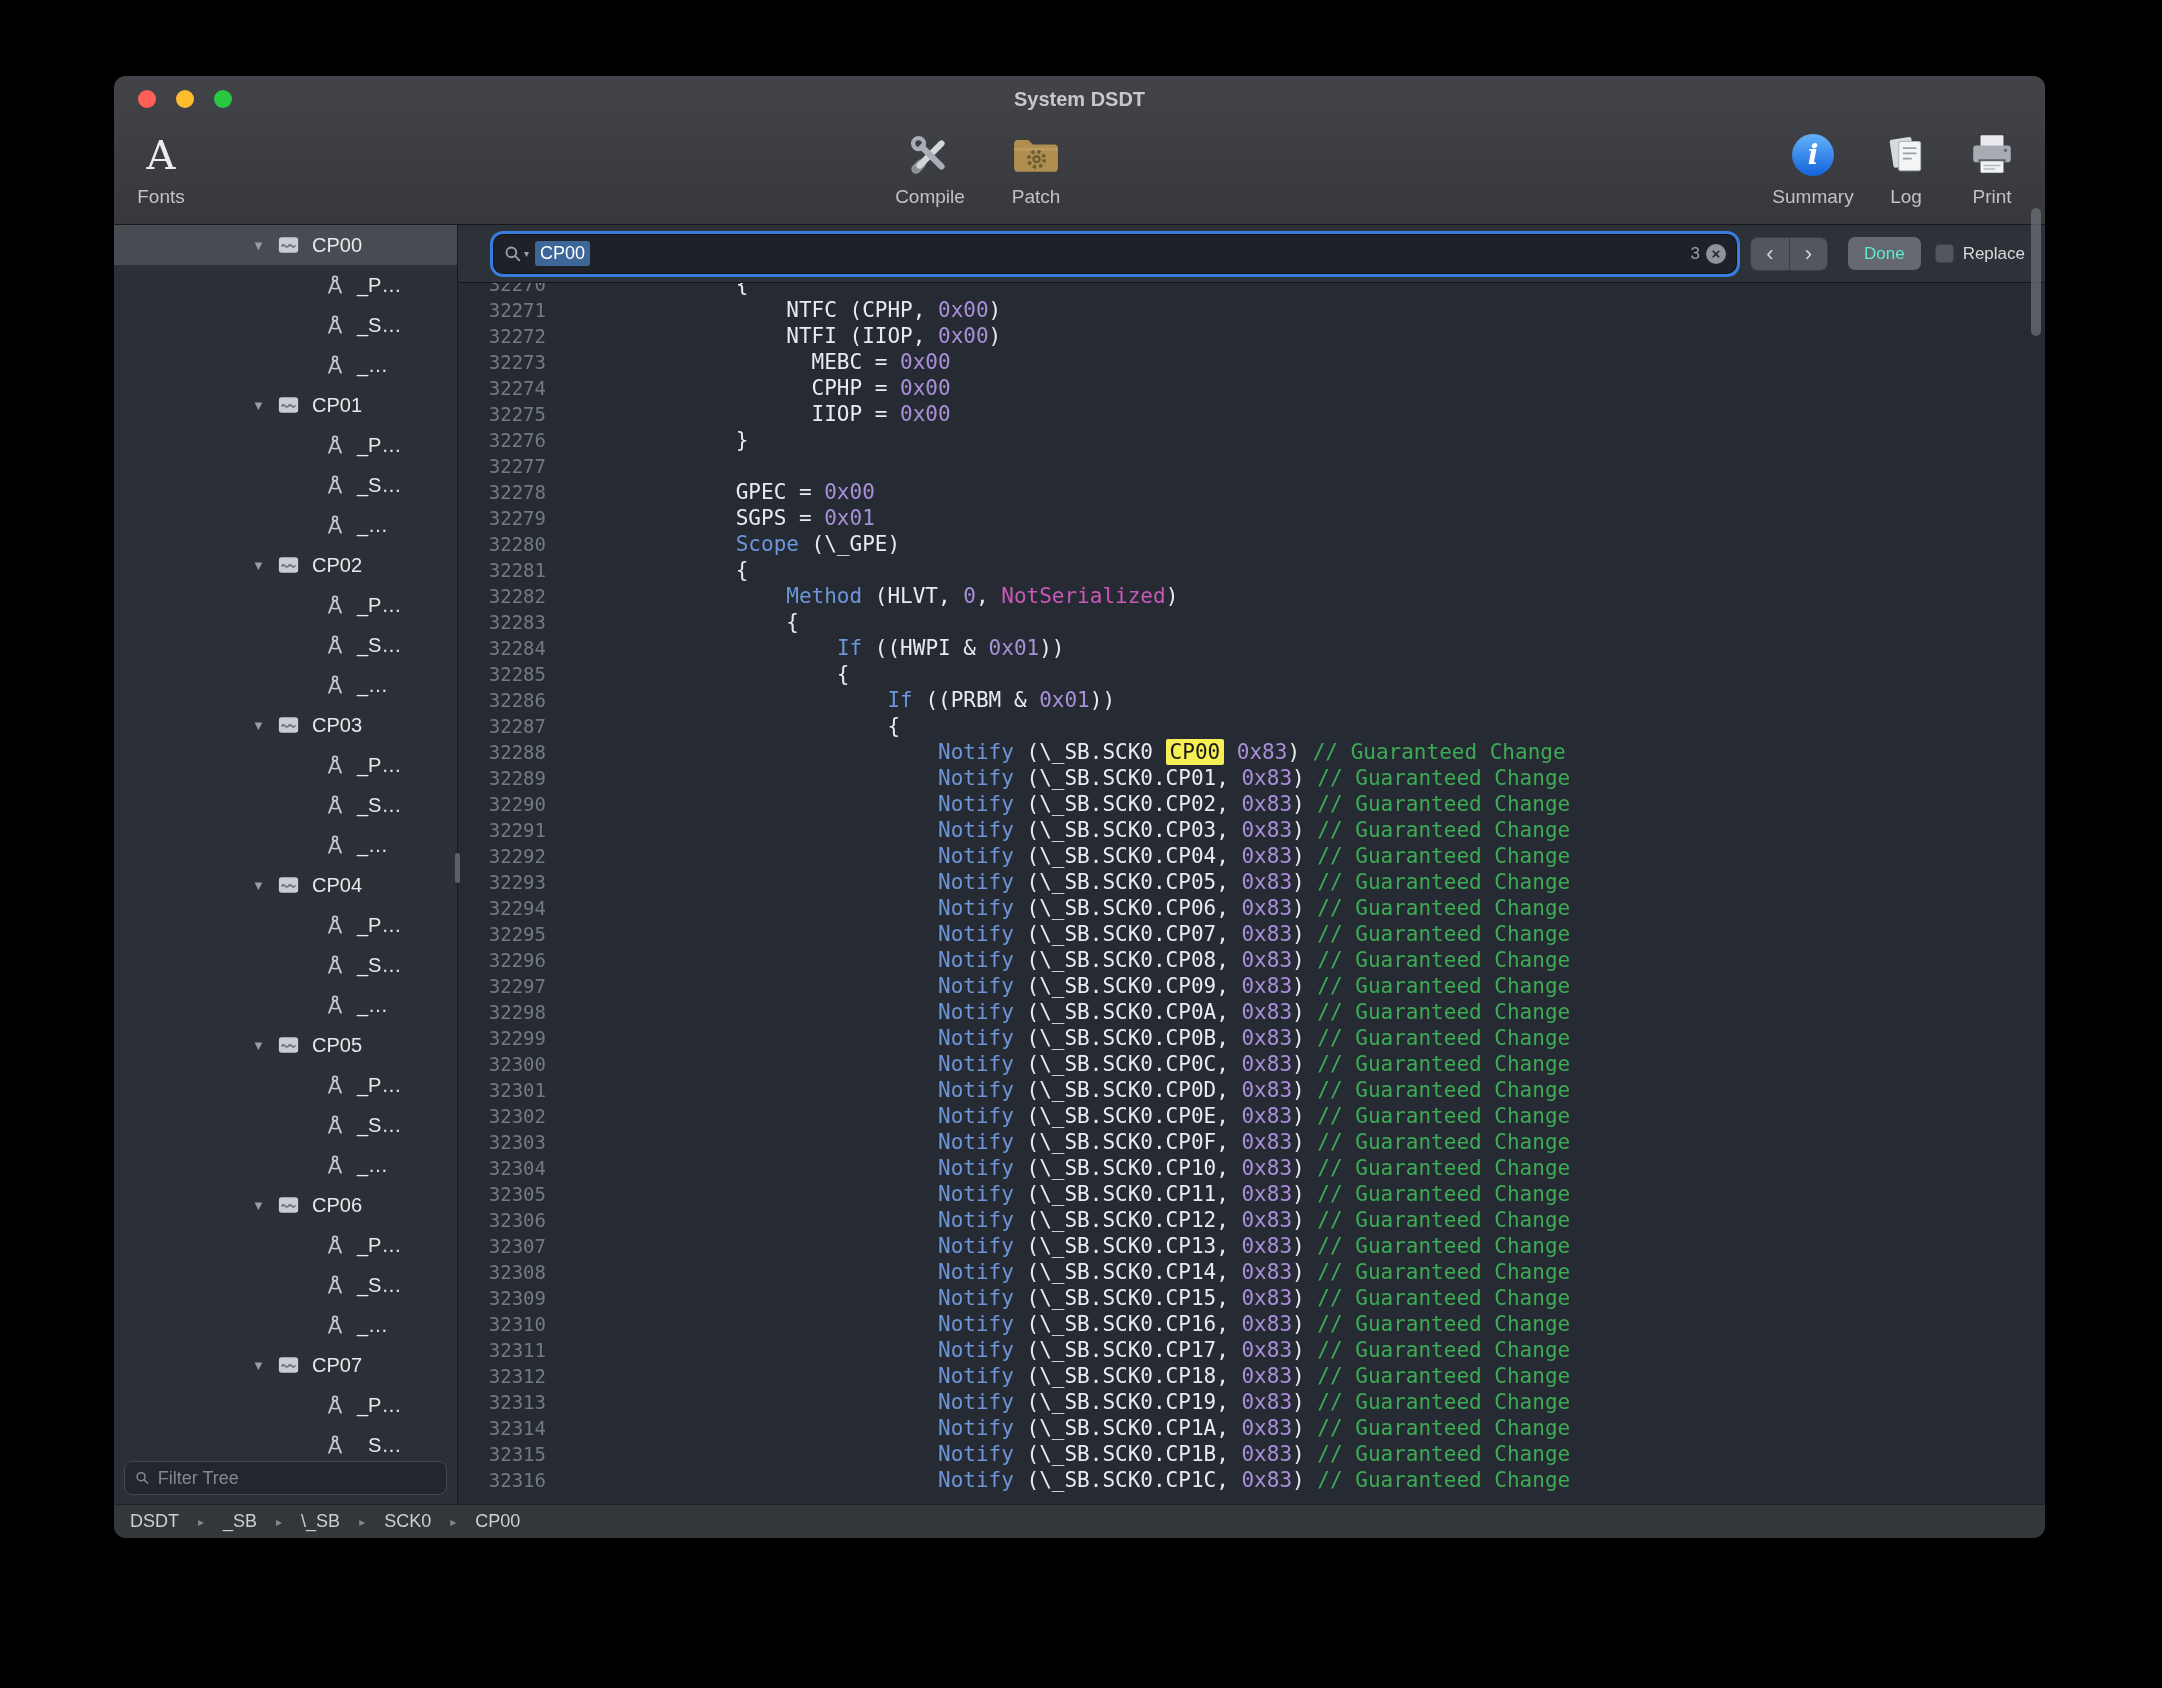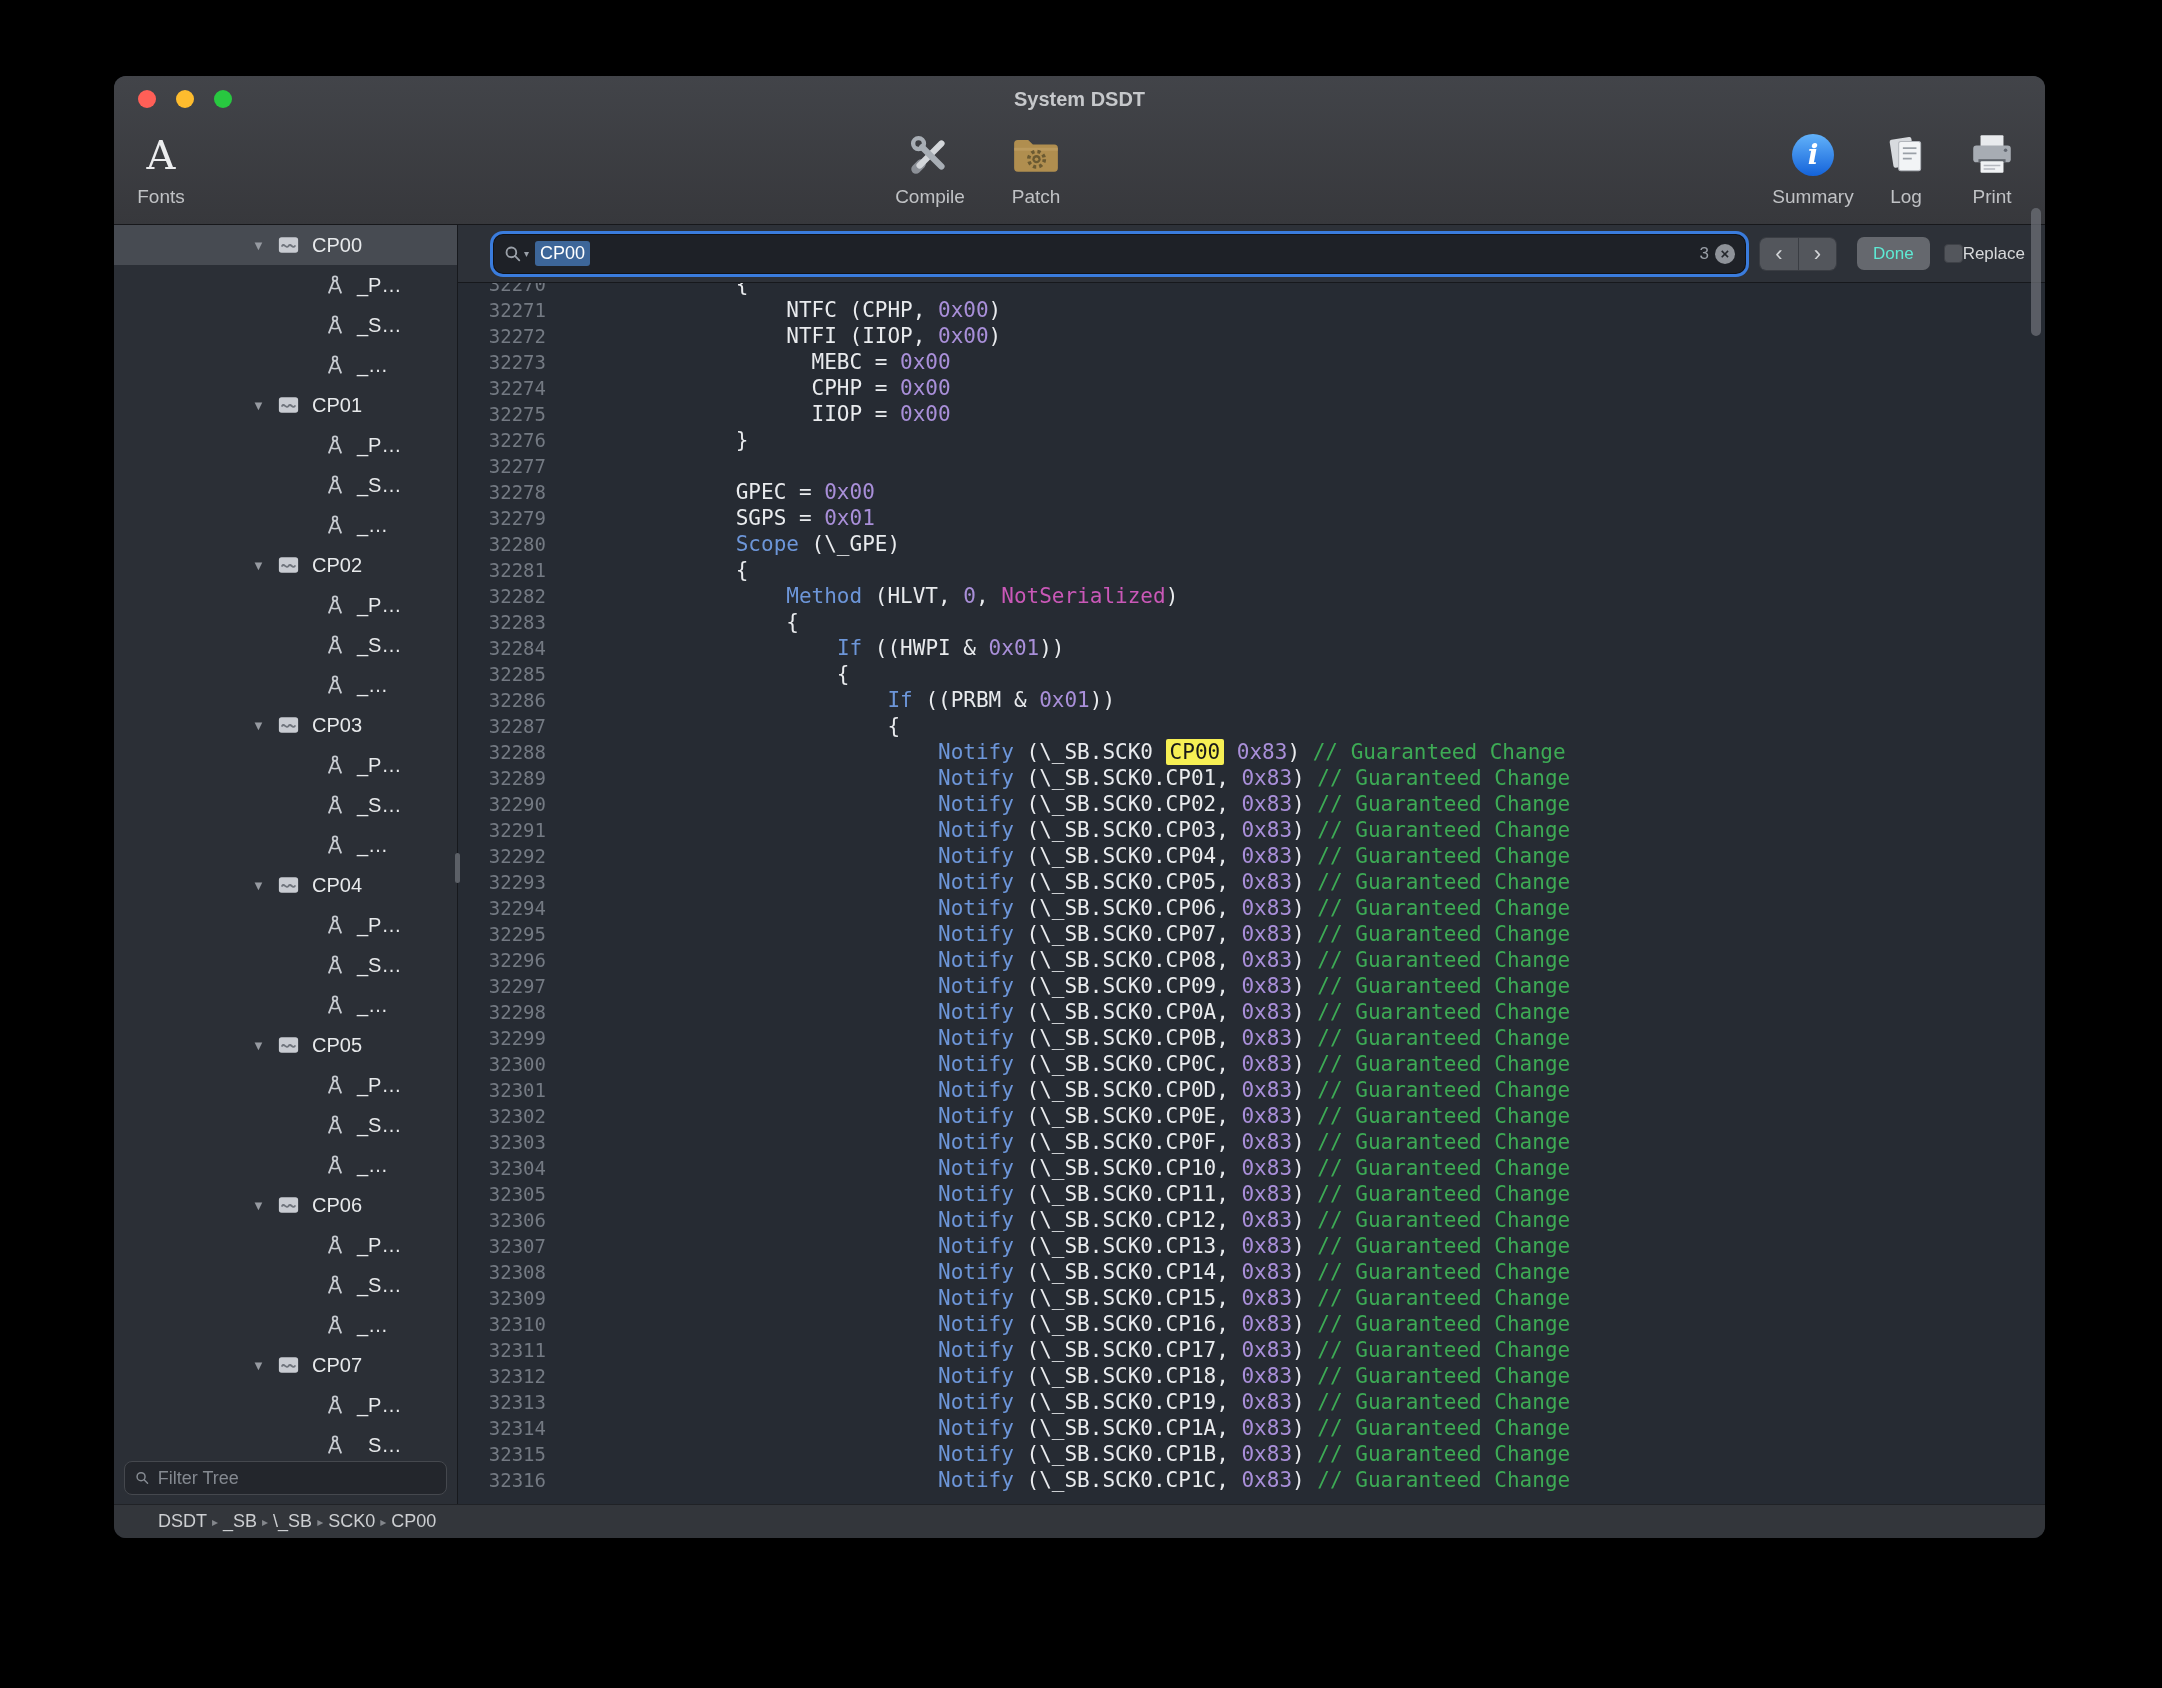--- a/index.html
+++ b/index.html
@@ -71,42 +71,42 @@
   .sf-query { color:#ffffff; font-size:18px; background:#3d6699; padding:2px 5px; border-radius:3px; }
   .sf-count { margin-left:auto; color:#999ea6; font-size:17px; }
   .sf-clear { width:20px; height:20px; border-radius:50%; background:#8e9299; color:#24272c;
               font-size:15px; line-height:20px; text-align:center; font-weight:bold; flex:none; }
   .navseg { display:flex; border:1px solid #3a3d43; border-radius:7px; overflow:hidden; flex:none; }
   .navbtn { width:38px; height:32px; background:#53565c; color:#d3d5d8; font-size:22px;
             display:flex; align-items:center; justify-content:center; }
   .navbtn + .navbtn { border-left:1px solid #3a3d43; }
   .donebtn { height:33px; padding:0 16px; background:#65686e; border-radius:7px; color:#5eead4;
              font-size:17px; display:flex; align-items:center; flex:none;margin-left:6px; }
-  .replace { display:flex; align-items:center; flex:none; padding-right:4px; }
+  .replace { display:flex; align-items:center; gap:9px; flex:none; padding-right:4px; }
   .checkbox { width:19px; height:19px; border-radius:4px; background:#53565c; border:1px solid #3e4147; }
   .replace-label { font-size:17px; color:#d7d9db; }
 
   
   .editor { flex:1; overflow:hidden; position:relative;
             font-family:"DejaVu Sans Mono","Liberation Mono",monospace; }
   .codewrap { position:absolute; top:-12px; left:0; right:0; }
   .cl { display:flex; height:26px; }
   .ln { flex:none; width:108px; text-align:right; padding-right:20px; color:#747a83;
         font-size:19px; line-height:26px; }
   .ct { white-space:pre; font-size:21px; line-height:26px; padding-left:18px; }
   .tk-p { color:#e9ebee; }
   .tk-k { color:#6d96d9; }
   .tk-n { color:#a98fd9; }
   .tk-m { color:#ca58b8; }
   .tk-c { color:#3dab55; }
   .tk-h { background:#f6ef54; color:#191919; padding:1px 4px; border-radius:2px; }
 
   
   .statusbar { height:34px; background:#33363b; border-top:1px solid #202226;
-               display:flex; align-items:center; padding-left:44px; gap:5px; flex:none; }
+               display:flex; align-items:center; padding-left:16px; gap:19px; flex:none; }
   .bitem { color:#cdcfd2; font-size:18px; }
   .bsep { color:#84878c; font-size:12px; }
 </style>
 </head>
 <body>
 
 <div class="window">
 
   <div class="header">
     <div class="titlebar">

